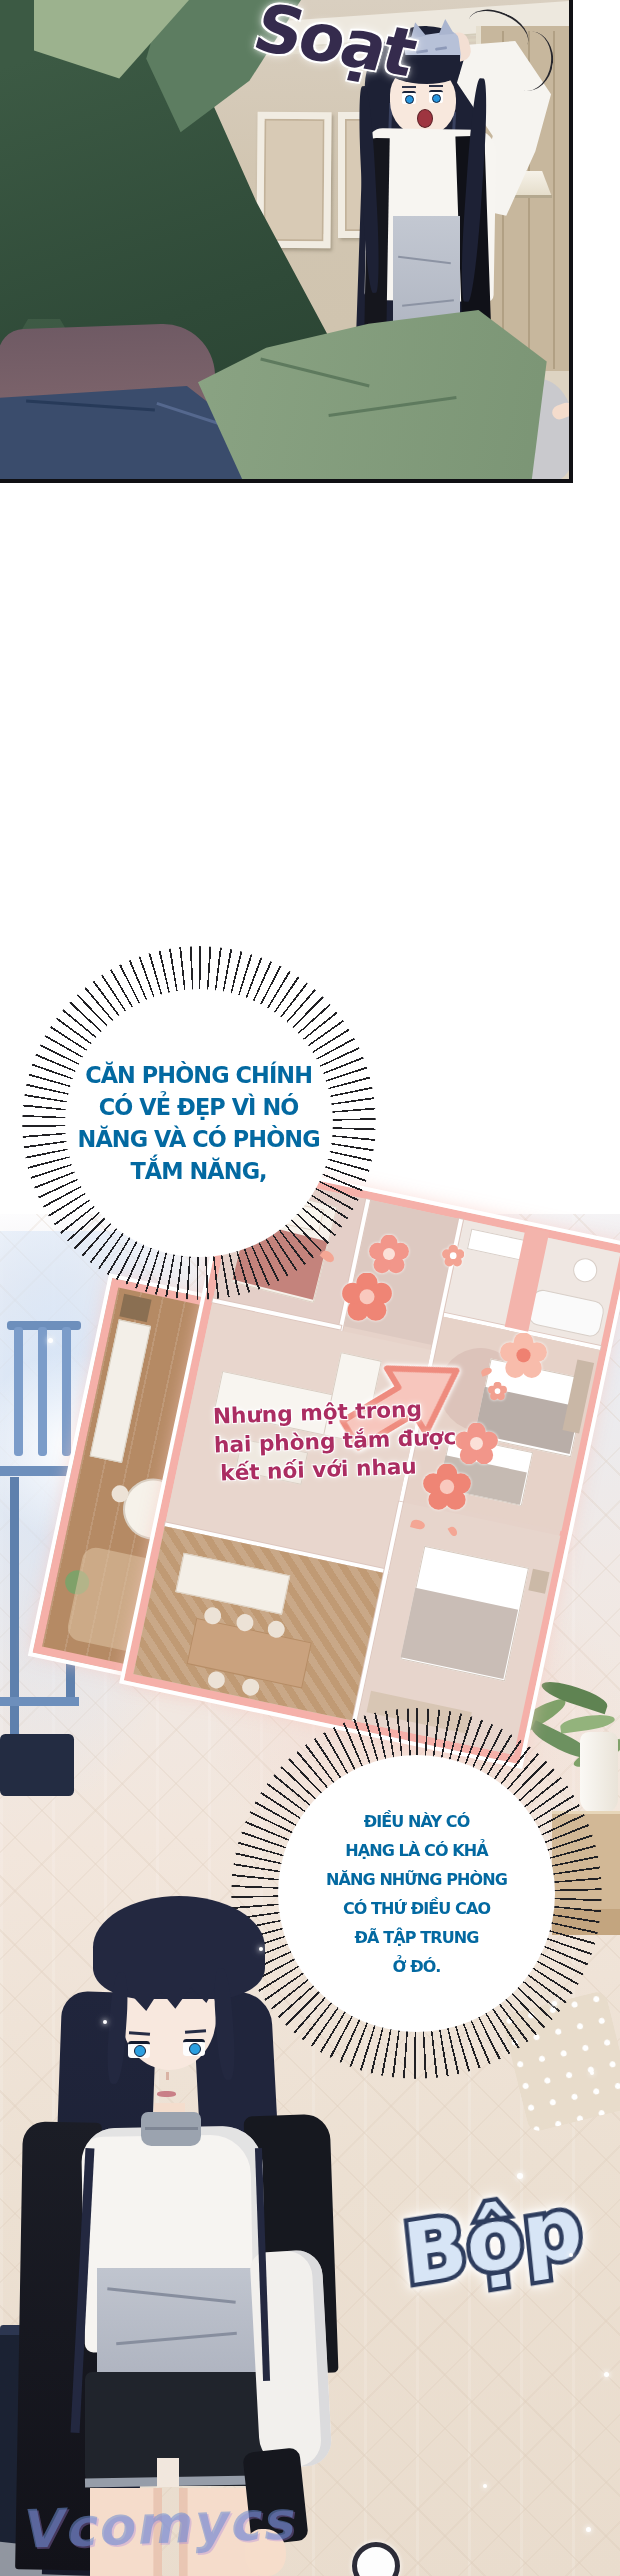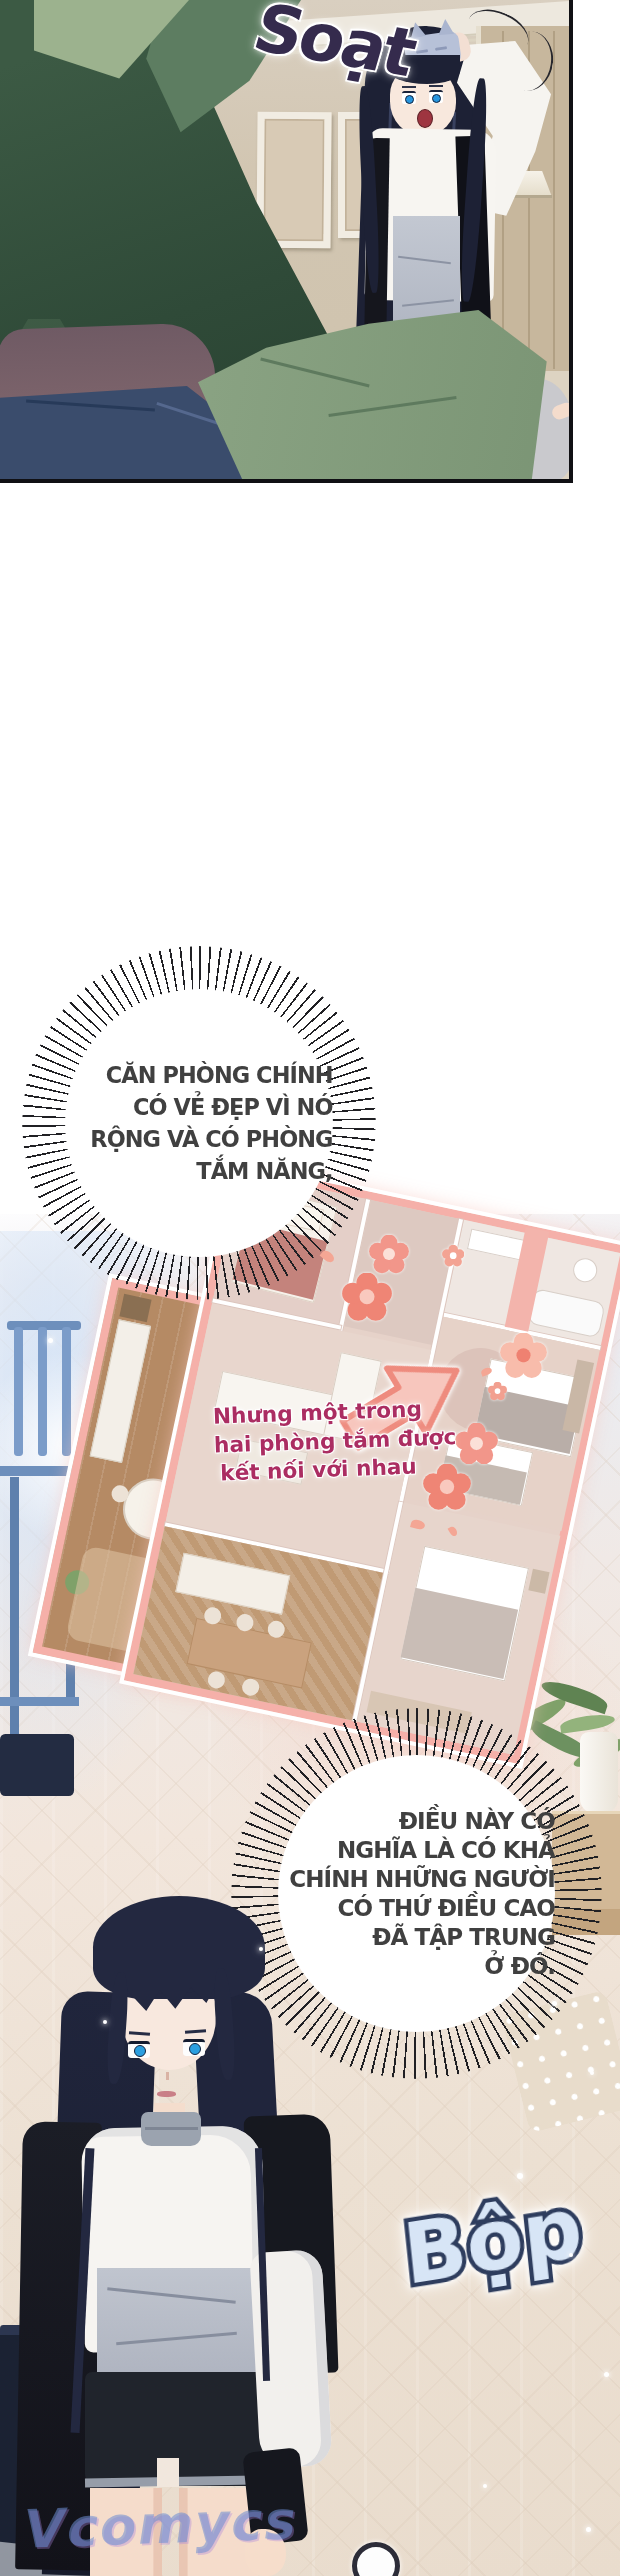--- a/index.html
+++ b/index.html
@@ -16,23 +16,23 @@
   .frame{background:#d8cab5;border:7px solid #f1ece2;
          box-shadow:1.7px 2.6px 3.4px rgba(90,80,60,.35), inset 0 0 0 1.7px #c2b29a;}
   .groove{width:1.7px;background:#b1a084;}
 
   
   .burst-spikes{border-radius:50%;
      background:repeating-conic-gradient(#202024 0deg .6deg, transparent .6deg 3.4deg);
      -webkit-mask:radial-gradient(circle closest-side,transparent 0 72%,#000 74%);
              mask:radial-gradient(circle closest-side,transparent 0 72%,#000 74%);}
   .burst-core{border-radius:50%;background:#fff;display:flex;flex-direction:column;
-     align-items:flex-end;justify-content:center;text-align:center;font-weight:700;color:#404040;}
+     align-items:center;justify-content:center;text-align:center;font-weight:700;color:#0369a1;}
   .b1 .burst-core{font-size:22.4px;line-height:32px;letter-spacing:-0.9px;}
-  .b2 .burst-core{font-size:23px;line-height:29px;letter-spacing:-0.9px;}
+  .b2 .burst-core{font-size:16px;line-height:29px;letter-spacing:-0.9px;}
   .bline{display:block;white-space:nowrap;}
 
   
   .sfx-soat{font-size:66px;font-weight:700;letter-spacing:-2.6px;color:#352b4d;
     transform:rotate(10deg) skewX(-6deg);
     text-shadow:0 0 5.2px #fff,0 0 10.3px #fff,1.7px 1.7px 0 #fff,-1.7px 1.7px 0 #fff,1.7px -1.7px 0 #fff,-1.7px -1.7px 0 #fff;}
   .sfx-bop{transform:rotate(-9deg) skewX(-3deg);
     filter:drop-shadow(0 0 3.4px #fff) drop-shadow(0 0 7px #fff);}
   .sfx-bop span{position:absolute;left:0;top:0;font-size:83px;font-weight:700;white-space:nowrap;}
   .bop-back{-webkit-text-stroke:8.6px #2e3d5e;color:#2e3d5e;}
@@ -244,31 +244,31 @@
     <span class="bline">Nhưng một trong</span>
     <span class="bline">hai phòng tắm được</span>
     <span class="bline">kết nối với nhau</span>
   </div>
 
   <div class="abs b1" style="left:21.6px;top:946px;width:354px;height:354px;">
     <div class="abs burst-spikes" style="inset:0;"></div>
     <div class="abs burst-core" style="inset:43px;">
       <span class="bline">CĂN PHÒNG CHÍNH</span>
       <span class="bline">CÓ VẺ ĐẸP VÌ NÓ</span>
-      <span class="bline">RỘNG VÀ CÓ PHÒNG</span>
+      <span class="bline">NĂNG VÀ CÓ PHÒNG</span>
       <span class="bline">TẮM NĂNG,</span>
     </div>
   </div>
 
   <div class="abs b2" style="left:231px;top:1708px;width:371px;height:371px;">
     <div class="abs burst-spikes" style="inset:0;"></div>
     <div class="abs burst-core" style="inset:47px;">
       <span class="bline">ĐIỀU NÀY CÓ</span>
-      <span class="bline">NGHĨA LÀ CÓ KHẢ</span>
-      <span class="bline">CHÍNH NHỮNG NGƯỜI</span>
+      <span class="bline">HẠNG LÀ CÓ KHẢ</span>
+      <span class="bline">NĂNG NHỮNG PHÒNG</span>
       <span class="bline">CÓ THỨ ĐIỀU CAO</span>
       <span class="bline">ĐÃ TẬP TRUNG</span>
       <span class="bline">Ở ĐÓ.</span>
     </div>
   </div>
 
   <div class="abs" style="left:0;top:1889px;width:371px;height:687px;">
     <div class="abs" style="left:0;top:436px;width:78px;height:233px;background:#1b2233;border-top:10.3px solid #2c3650;border-radius:3.4px;"></div>
     <div class="abs" style="left:0;top:638px;width:112px;height:49px;background:#9196a0;clip-path:polygon(0 30%,100% 55%,100% 100%,0 100%);"></div>
     <div class="abs" style="left:52px;top:103px;width:95px;height:584px;background:linear-gradient(#20253c,#171b2c);border-radius:26px 8.6px 0 0;transform:rotate(2deg);"></div>

